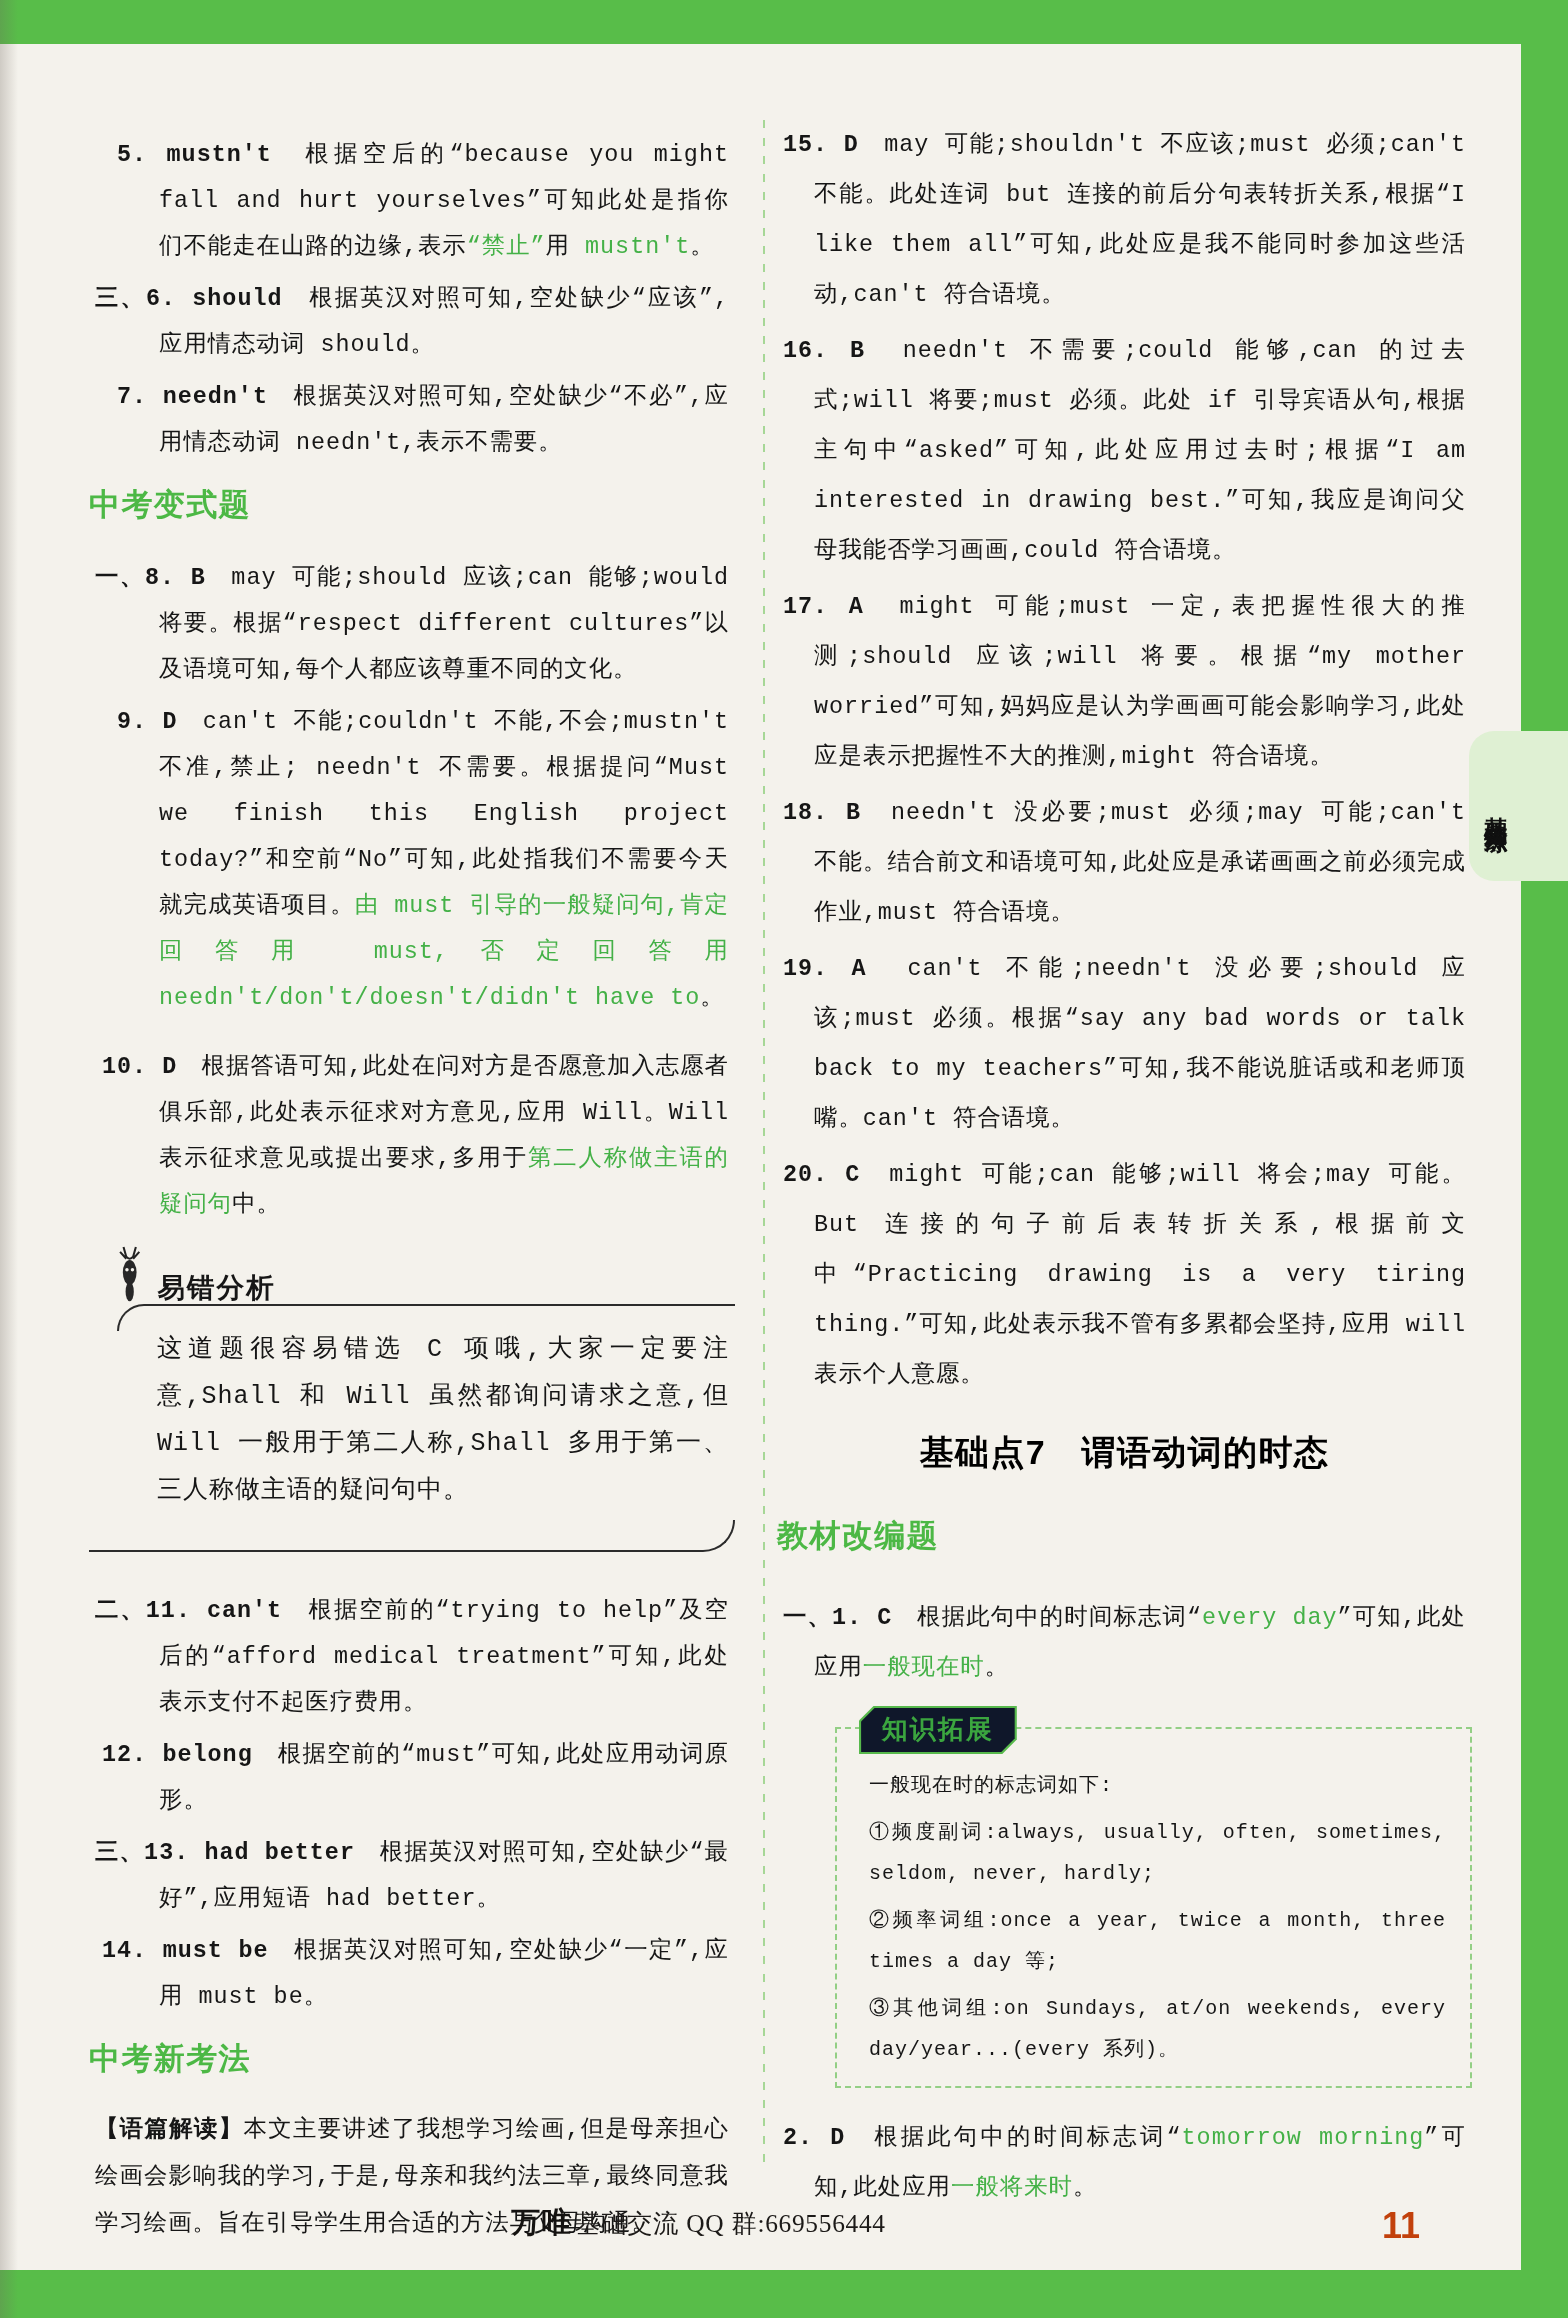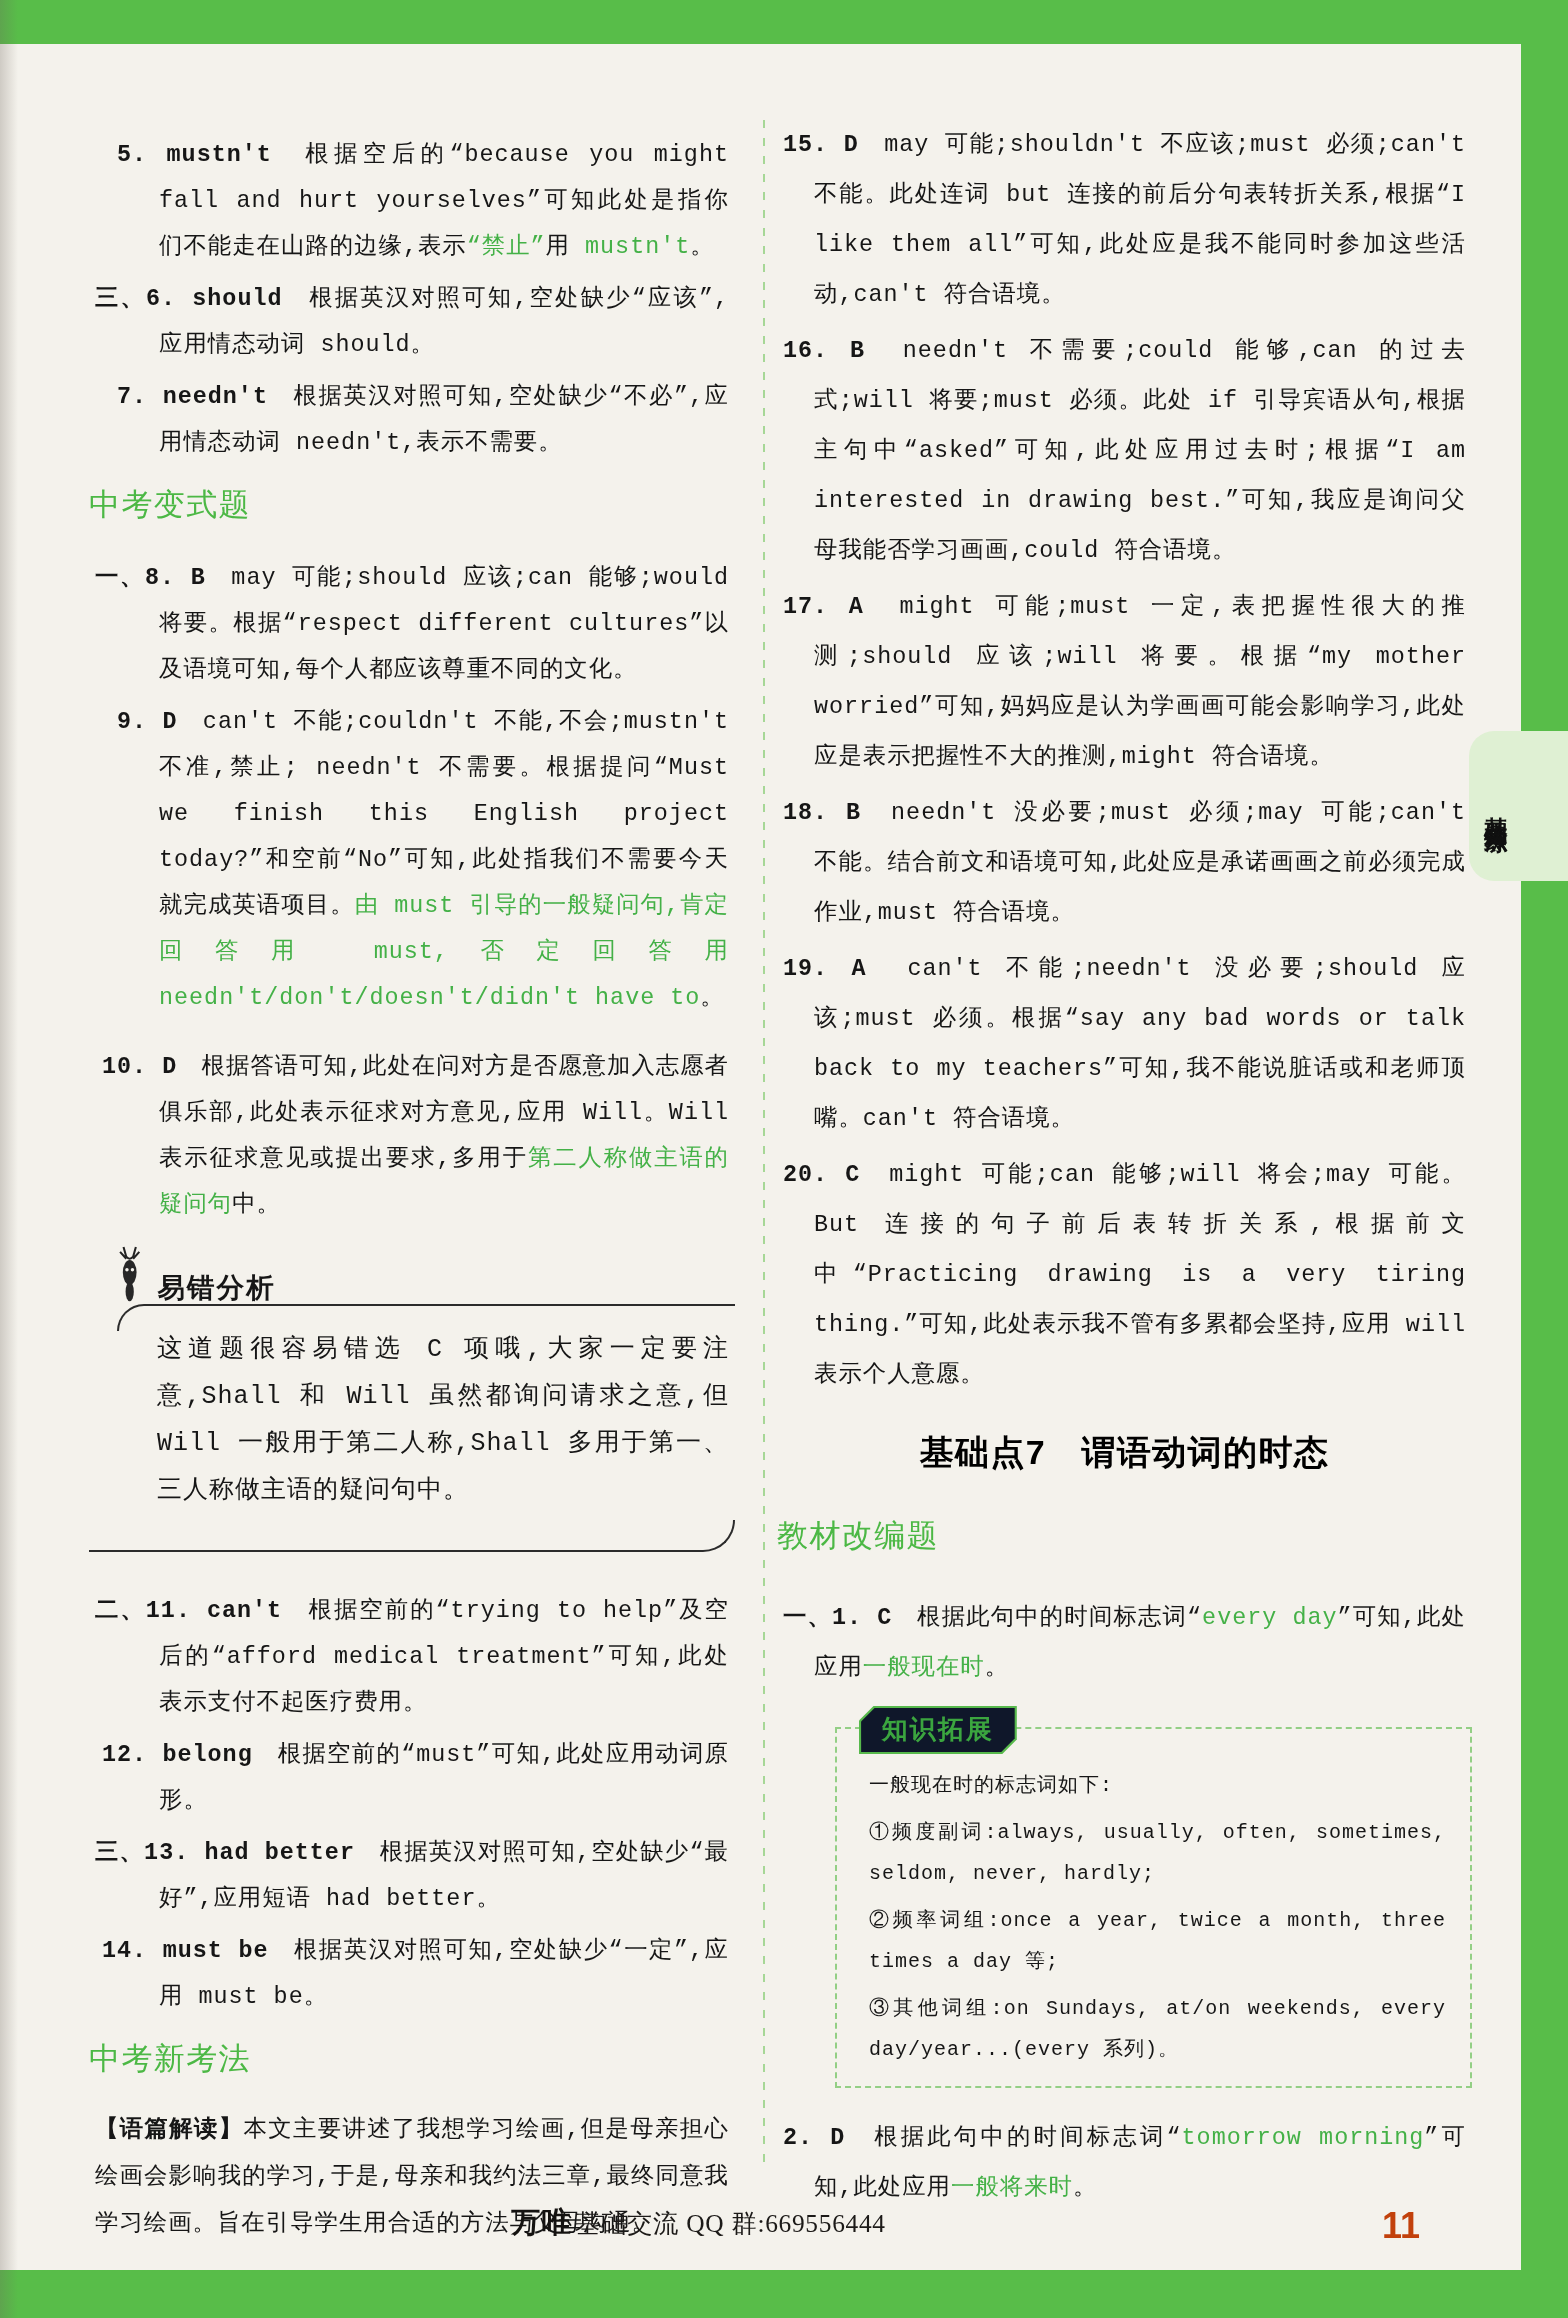--- a/index.html
+++ b/index.html
@@ -26,21 +26,21 @@
   .col-right{left:777px;top:114px;width:695px;}
   p{margin:6px;font-family:Liberation Mono, monospace;}
   .item{font-size:23.4px;line-height:46px;text-align:justify;letter-spacing:1px;}
   .col-right .item{line-height:50px;}
   .hang-p{padding-left:64px;text-indent:-64px;}
   .hang-1{padding-left:64px;text-indent:-42px;}
   .hang-2{padding-left:64px;text-indent:-57px;}
   .hang-r{padding-left:31px;text-indent:-31px;}
   .b{font-weight:700;}
   .g{color:#44b147;}
-  .ghead{font-family:"Liberation Sans","DejaVu Sans",sans-serif;font-size:31px;font-weight:400;
+  .ghead{font-family:"Liberation Sans","DejaVu Sans",sans-serif;font-size:31px;font-weight:700;
         color:#4cb845;margin:18px 0 29px;letter-spacing:1.4px;}
   .ghead2{margin:18px 0 27.5px;}
   .ghead-r{margin:44px 0 36px;}
   .flush{font-size:23.4px;line-height:47px;text-align:justify;letter-spacing:1px;}
   .mt34{margin-top:23.4px;}
   
   .errorbox{margin-top:6.9px;margin-bottom:36px;}
   .eb-head{display:flex;align-items:flex-end;gap:16px;height:69px;padding-left:29px;}
   .eb-title{font-family:"Liberation Sans","DejaVu Sans",sans-serif;font-size:27.5px;font-weight:700;
         color:#161616;letter-spacing:2.1px;line-height:1;padding-bottom:2.7px;}

